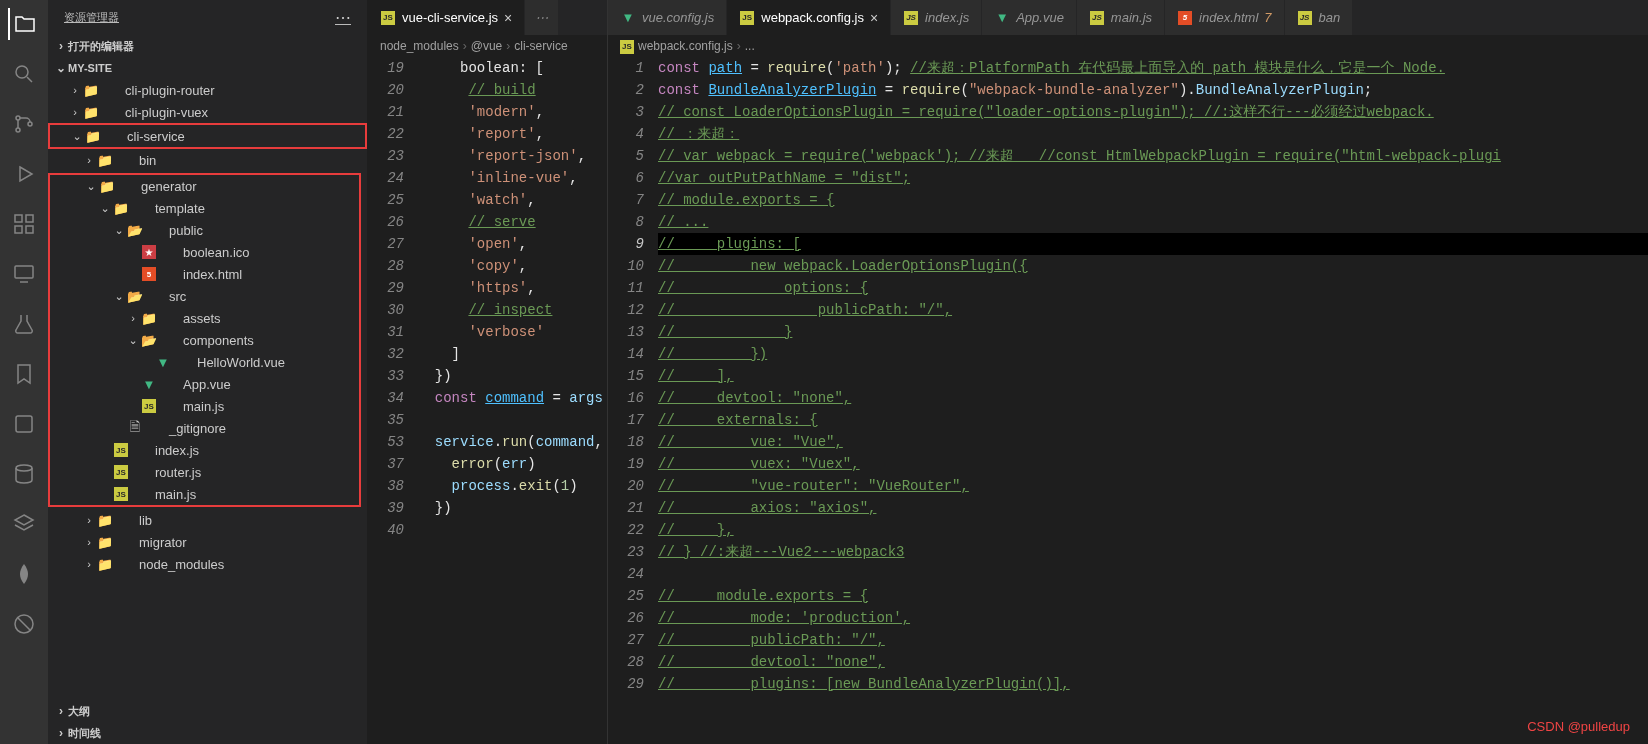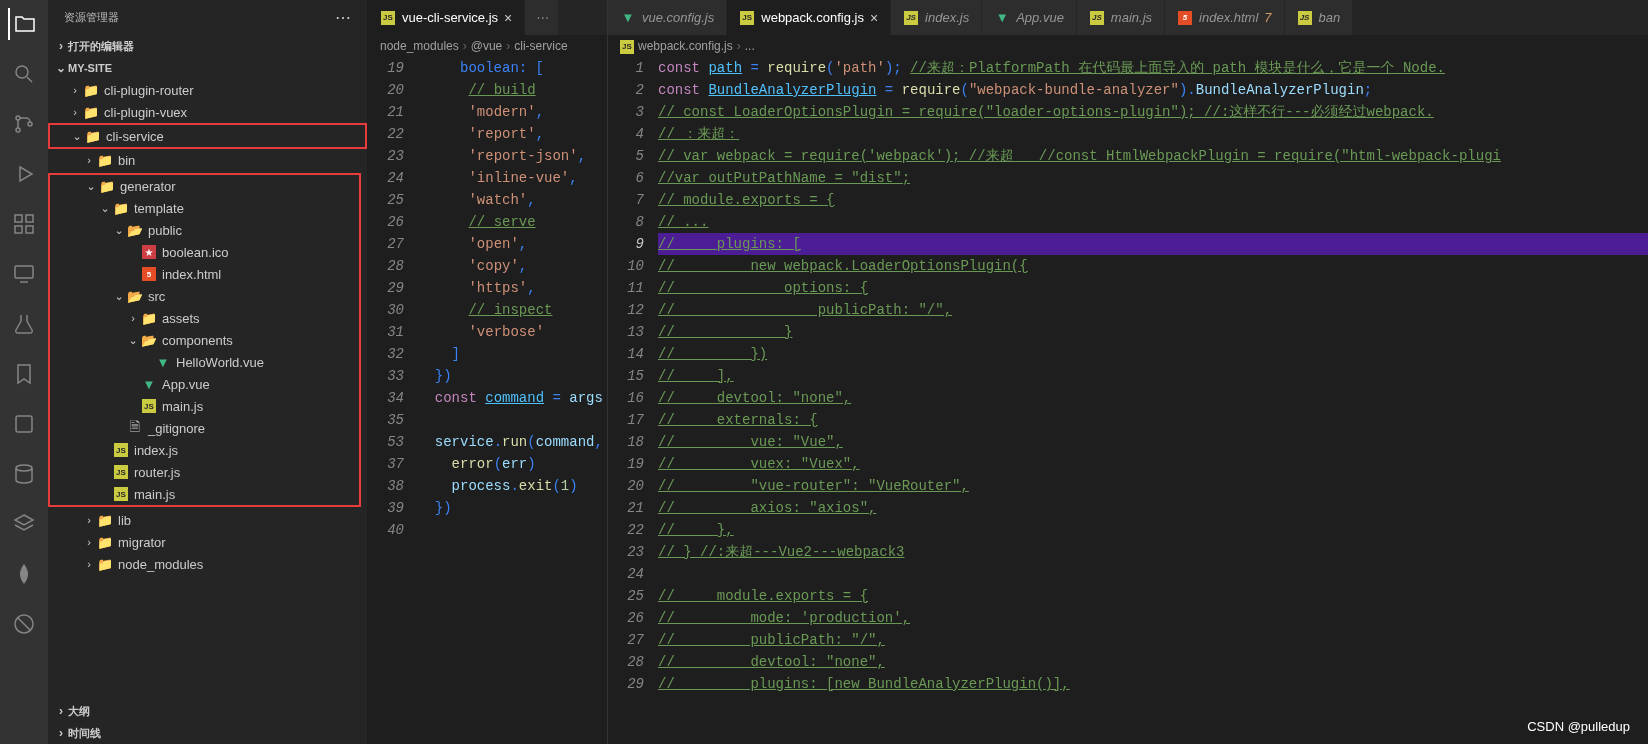--- a/index.html
+++ b/index.html
@@ -39,20 +39,21 @@
   border-right: 1px solid #1e1e1e;
 }
 .sidebar-header {
   height: 35px;
   display: flex;
   align-items: center;
   justify-content: space-between;
   padding: 16px 16px;
   font-size: 11px;
   color: #bbbbbb;
+  text-decoration: underline;
 }
 .sidebar-header .dots { color: #ccc; cursor: pointer; font-size: 16px; }
 
 .section-header {
   display: flex;
   align-items: center;
   padding: 2px 6px;
   font-size: 11px;
   font-weight: bold;
   color: #cccccc;
@@ -64,21 +65,21 @@
 .tree-row {
   display: flex;
   align-items: center;
   height: 22px;
   padding-left: 6px;
   cursor: pointer;
   white-space: nowrap;
 }
 .tree-row .chev { width: 14px; font-size: 11px; color: #ccc; text-align: center; }
 .tree-row .icon { width: 18px; display: inline-flex; align-items: center; justify-content: center; margin-right: 4px; }
-.tree-row .label { color: #cccccc; }
+.tree-row .label { color: #cccccc; margin-left: 21px; }
 .box-red-1 { border: 2px solid #e83c3c; }
 .box-red-2 { border: 2px solid #e83c3c; margin: 2px 6px 2px 0; }
 
 .editor-area { flex: 1; display: flex; flex-direction: column; background: #1e1e1e; }
 
 .tabs-row { display: flex; height: 35px; background: #252526; overflow: hidden; }
 .tab {
   display: flex; align-items: center; gap: 6px;
   padding: 0 12px;
   background: #2d2d2d;
@@ -107,37 +108,37 @@
   gap: 4px;
   background: #1e1e1e;
 }
 .breadcrumb .sep { color: #666; }
 .code-area { flex: 1; display: flex; overflow: hidden; font-family: Consolas, "Courier New", monospace; font-size: 14px; line-height: 22px; }
 .gutter { width: 50px; text-align: right; color: #858585; padding-right: 14px; user-select: none; }
 .gutter .ln { height: 22px; font-style: italic; }
 .gutter .ln.cur { color: #c6c6c6; }
 .code-lines { flex: 1; overflow: hidden; white-space: pre; }
 .code-lines .cl { height: 22px; }
-.cl.selected { background: #4c1d95; display: inline-block; min-width: 100%; }
+.cl.selected { background: #000000; display: inline-block; min-width: 100%; }
 
 
 .c-kw { color: #c586c0; }
 .c-fn { color: #dcdcaa; }
 .c-var { color: #9cdcfe; }
 .c-const { color: #4fc1ff; text-decoration: underline; }
 .c-str { color: #ce9178; }
 .c-num { color: #b5cea8; }
 .c-com { color: #6a9955; text-decoration: underline; }
-.c-pun { color: #3b82f6; }
+.c-pun { color: #e5e5e5; }
 
 .watermark {
   position: absolute;
   bottom: 10px;
   right: 18px;
-  color: #ffffff;
+  color: #ef4444;
   font-size: 13px;
 }
 
 
 .ico-folder { color: #c09553; }
 .ico-folder-git { color: #8dc149; }
 .ico-js { background: #cbcb41; color: #292929; width: 14px; height: 14px; font-size: 8px; font-weight: bold; display: inline-flex; align-items: center; justify-content: center; }
 .ico-vue { color: #41b883; }
 .ico-html { background: #e44d26; color: #fff; width: 14px; height: 14px; font-size: 8px; font-weight: bold; display: inline-flex; align-items: center; justify-content: center; }
 .ico-fav { background: #cc3e44; color: #fff; width: 14px; height: 14px; font-size: 10px; display: inline-flex; align-items: center; justify-content: center; }

